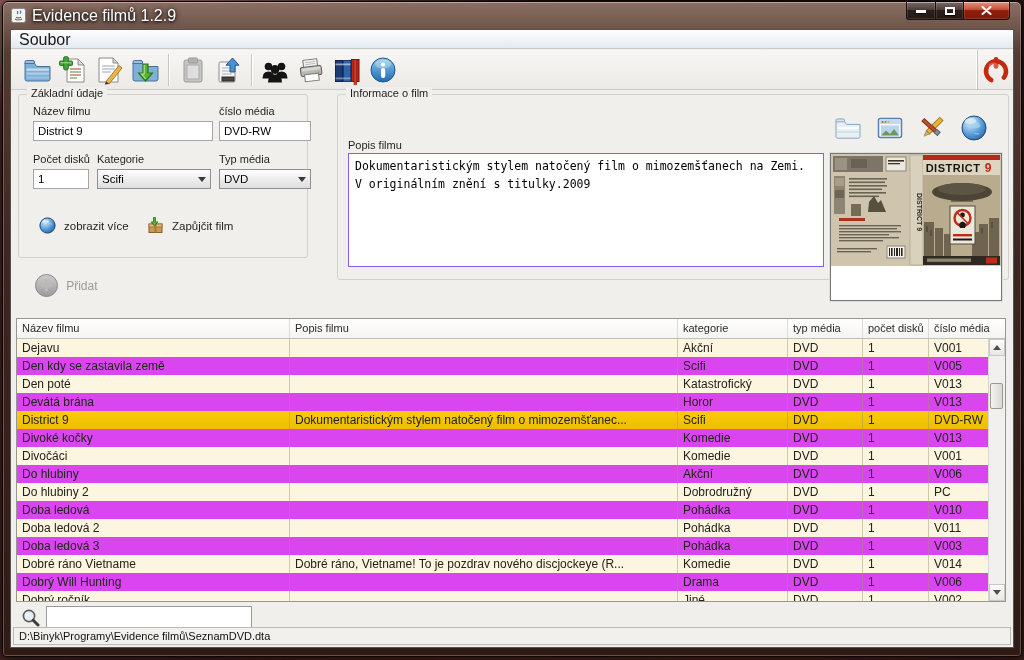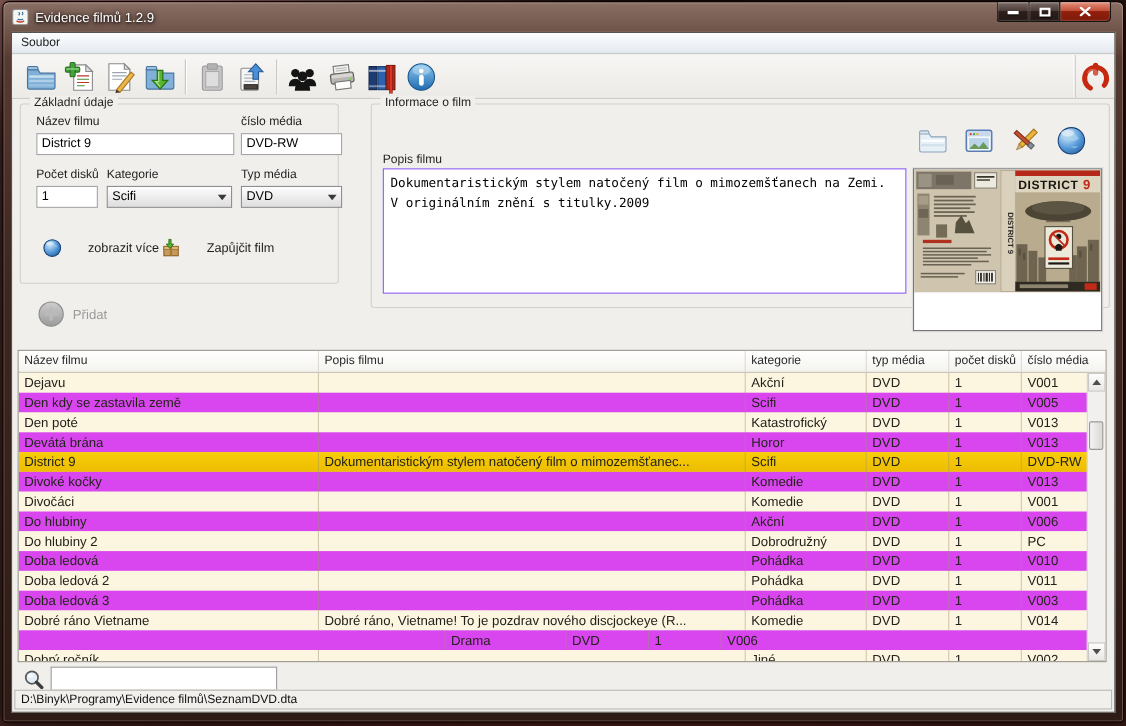--- a/index.html
+++ b/index.html
@@ -14,58 +14,58 @@
   }
   
   .window{
     position:absolute; left:2px; top:1px; right:2px; bottom:3px;
     border:1px solid #0c0605; border-radius:6px 6px 4px 4px;
     background:linear-gradient(180deg,#8a6f64 0%,#553a31 8%,#3c2620 40%,#2f1b15 100%);
     box-shadow: inset 0 0 0 1px rgba(255,215,205,.28), inset 0 1px 0 rgba(255,255,255,.25), 0 0 14px rgba(0,0,0,.85);
   }
   .titlebar{ position:absolute; top:0; left:0; right:0; height:27px; display:flex; align-items:center; padding-left:8px; }
   .titlebar .ticon{ width:15px; height:15px; margin-right:6px; flex:none; }
-  .titlebar .ttext{ color:#fff; font-size:12px; text-shadow:0 1px 3px #000, 0 0 6px rgba(0,0,0,.8); }
+  .titlebar .ttext{ color:#fff; font-size:16px; text-shadow:0 1px 3px #000, 0 0 6px rgba(0,0,0,.8); }
   .caption{ position:absolute; top:-1px; right:11px; display:flex; }
   .cbtn{ height:19px; border:1px solid #141414; border-top:1px solid #000; display:flex; align-items:center; justify-content:center;
     background:linear-gradient(#7a6a64 0%, #4e3e3a 45%, #2c1f1c 50%, #241815 100%);
     box-shadow: inset 0 1px 0 rgba(255,255,255,.4), inset 0 0 0 1px rgba(255,255,255,.12); cursor:default; }
   .cbtn.min{ width:30px; border-radius:0 0 0 3px; }
   .cbtn.max{ width:28px; border-left:none; }
   .cbtn.close{ width:46px; border-left:none; border-radius:0 0 4px 0;
     background:linear-gradient(#e6907a 0%, #c2513a 45%, #921f0c 50%, #7e1a0a 100%); }
   .g-min{ width:10px; height:3px; background:#fff; box-shadow:0 1px 1px rgba(0,0,0,.7); margin-top:2px; }
   .g-max{ width:10px; height:8px; border:2px solid #fff; box-shadow:0 1px 1px rgba(0,0,0,.7); }
   
   .client{
     position:absolute; left:7px; right:7px; top:27px; bottom:8px;
     background:#f0efec; border:1px solid #565450; overflow:hidden;
   }
   .menubar{ position:absolute; left:0; right:0; top:0; height:19px;
     background:linear-gradient(#fdfdfe,#eef2f7 60%,#e4e9f0); border-bottom:1px solid #c6c9ce;
-    display:flex; align-items:center; font-size:11px; color:#1a1a1a; }
+    display:flex; align-items:flex-start; font-size:16px; color:#1a1a1a; }
   .menu-item{ padding:1px 8px; }
   .toolbar{ position:absolute; left:0; right:0; top:20px; height:40px;
     background:linear-gradient(#f7f6f4,#eceae6); border-bottom:1px solid #cfccc7;
     display:flex; align-items:center; padding-left:8px; }
   .tbtn{ width:36px; height:36px; border:none; background:transparent; display:flex; align-items:center; justify-content:center; }
   .tbtn svg{ width:30px; height:30px; }
   .tsep{ width:1px; height:32px; background:#c9c6c1; box-shadow:1px 0 0 #fff; margin:0 5px; }
   .tbar-right{ margin-left:auto; height:100%; width:36px; border-left:1px solid #c9c6c1; box-shadow:-1px 0 0 #fff;
     display:flex; align-items:center; justify-content:center; }
   
   .gbox{ position:absolute; border:1px solid #d2d0cb; border-radius:3px; }
   .gbox .legend{ position:absolute; top:-8px; left:8px; background:#f0efec; padding:0 4px; font-size:11px; color:#1f1f1f; }
   .flabel{ position:absolute; font-size:11px; color:#1f1f1f; white-space:nowrap; }
   .tfield{ position:absolute; height:20px; border:1px solid #a5a5a5; background:#fff; font-size:11.5px;
     font-family:"Liberation Sans",sans-serif; padding:0 4px; color:#000; }
   .combo{ position:absolute; height:20px; border:1px solid #8f8f8f; background:linear-gradient(#fefefe,#eaeaea 60%,#dedede);
     font-size:11.5px; display:flex; align-items:center; padding:0 4px; color:#000; }
   .combo .arr{ margin-left:auto; width:0; height:0; border-left:4px solid transparent; border-right:4px solid transparent; border-top:5px solid #3a3a3a; }
-  .linkrow{ position:absolute; display:flex; align-items:center; gap:24px; font-size:11.5px; color:#1f1f1f; }
+  .linkrow{ position:absolute; display:flex; align-items:center; gap:8px; font-size:11.5px; color:#1f1f1f; }
   .linkrow svg{ flex:none; }
   .descarea{ position:absolute; border:1px solid #8b5cf6; background:#fff; resize:none;
     font-family:"DejaVu Sans Mono", monospace; font-size:11.5px; line-height:1.55; padding:4px 6px; color:#000; }
   .iconrow{ position:absolute; display:flex; gap:6px; }
   .iconrow .ibtn{ width:36px; height:30px; border:none; background:transparent; display:flex; align-items:center; justify-content:center; }
   .cover{ position:absolute; border:1px solid #777; background:#fff; box-shadow:0 0 0 1px #ddd; }
   
   .actions{ position:absolute; left:18px; top:243px; height:32px; display:flex; align-items:center; gap:22px;flex-direction:column; }
   .abtn{ display:flex; align-items:center; gap:7px; background:transparent; border:none; font-size:12px; color:#1c1c1c; font-family:"Liberation Sans",sans-serif; }
   .abtn.disabled{ color:#9b9b9b; }
@@ -596,20 +596,21 @@
           </div>
           <div class="trow">
             <div class="tcell c0">Dobré ráno Vietname</div>
             <div class="tcell c1">Dobré ráno, Vietname! To je pozdrav nového discjockeye (R...</div>
             <div class="tcell c2">Komedie</div>
             <div class="tcell c3">DVD</div>
             <div class="tcell c4">1</div>
             <div class="tcell c5">V014</div>
           </div>
           <div class="trow alt">
+            <div class="tcell c0">Dobrý Will Hunting</div>
             <div class="tcell c1"></div>
             <div class="tcell c2">Drama</div>
             <div class="tcell c3">DVD</div>
             <div class="tcell c4">1</div>
             <div class="tcell c5">V006</div>
           </div>
           <div class="trow">
             <div class="tcell c0">Dobrý ročník</div>
             <div class="tcell c1"></div>
             <div class="tcell c2">Jiné</div>

